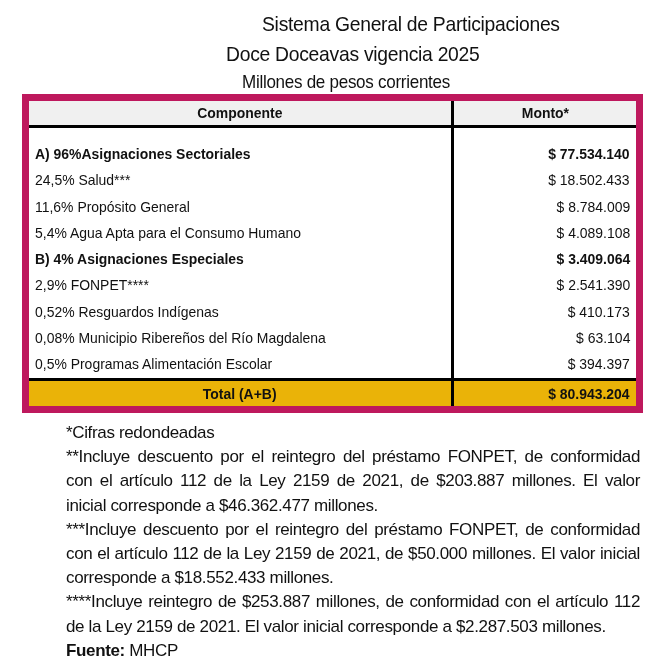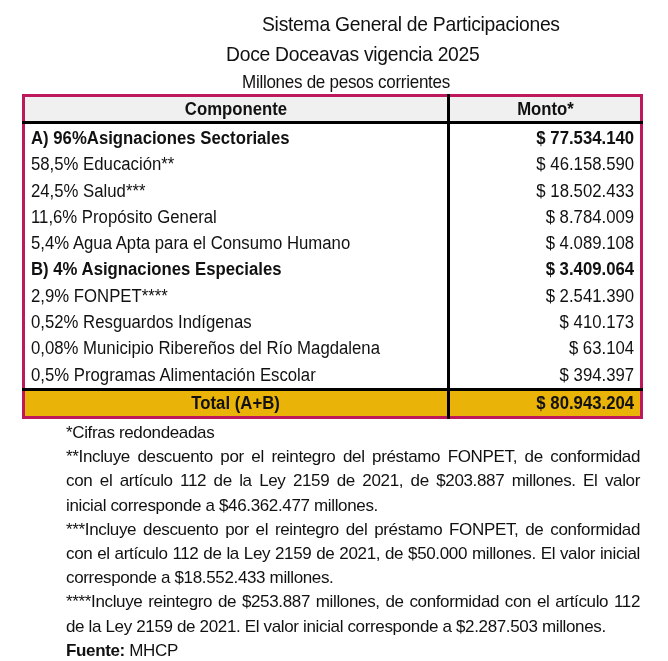--- a/index.html
+++ b/index.html
@@ -33,22 +33,22 @@
   .t1 { left: 262px; top: 12px; }
   .t2 { left: 226px; top: 42px; }
   .t3 { left: 242px; top: 70px; font-size: 18.5px; }
 
   table.sgp {
     position: absolute;
     left: 22px;
     top: 94px;
     width: 621px;
     border-collapse: collapse;
-    border: 3px solid #be185d;
-    font-size: 18px;
+    border: 7px solid #be185d;
+    font-size: 15px;
     line-height: 26.3px;
   }
   table.sgp th, table.sgp td {
     padding: 0 6px;
     white-space: nowrap;
   }
   table.sgp thead th {
     background: #f0f0f0;
     font-weight: bold;
     text-align: center;
@@ -66,21 +66,21 @@
   }
   td.comp {
     border-right: 3px solid #000;
     text-align: left;
   }
   td.amt {
     text-align: right;
     padding-right: 7px;
   }
   tr.group td { font-weight: bold; }
-  tr.first td { padding-top: 1px; }
+  tr.first td { padding-top: 13px; }
   tr.total td {
     background: #eab308;
     font-weight: bold;
     border-top: 3px solid #000;
     height: 25px;
     line-height: 25px;
   }
   tr.total td.comp { text-align: center; }
   .squeeze {
     display: inline-block;
@@ -129,24 +129,20 @@
       <th class="col-comp"><span class="squeeze-c">Componente</span></th>
       <th class="col-amt" style="text-align:center"><span class="squeeze-c">Monto*</span></th>
     </tr>
   </thead>
   <tbody>
     <tr class="group first">
       <td class="comp"><span class="squeeze">A) 96%Asignaciones Sectoriales</span></td>
       <td class="amt"><span class="squeeze-r">$ 77.534.140</span></td>
     </tr>
     <tr>
-      <td class="comp"><span class="squeeze">58,5% Educación**</span></td>
-      <td class="amt"><span class="squeeze-r">$ 46.158.590</span></td>
-    </tr>
-    <tr>
       <td class="comp"><span class="squeeze">24,5% Salud***</span></td>
       <td class="amt"><span class="squeeze-r">$ 18.502.433</span></td>
     </tr>
     <tr>
       <td class="comp"><span class="squeeze">11,6% Propósito General</span></td>
       <td class="amt"><span class="squeeze-r">$ 8.784.009</span></td>
     </tr>
     <tr>
       <td class="comp"><span class="squeeze">5,4% Agua Apta para el Consumo Humano</span></td>
       <td class="amt"><span class="squeeze-r">$ 4.089.108</span></td>

